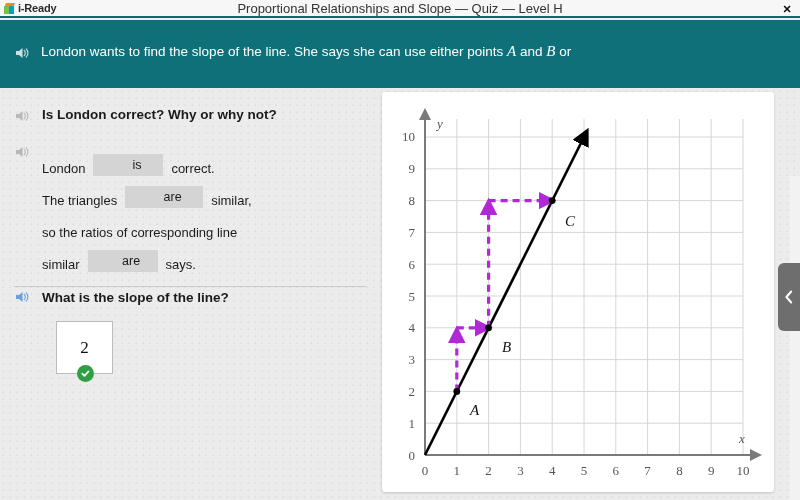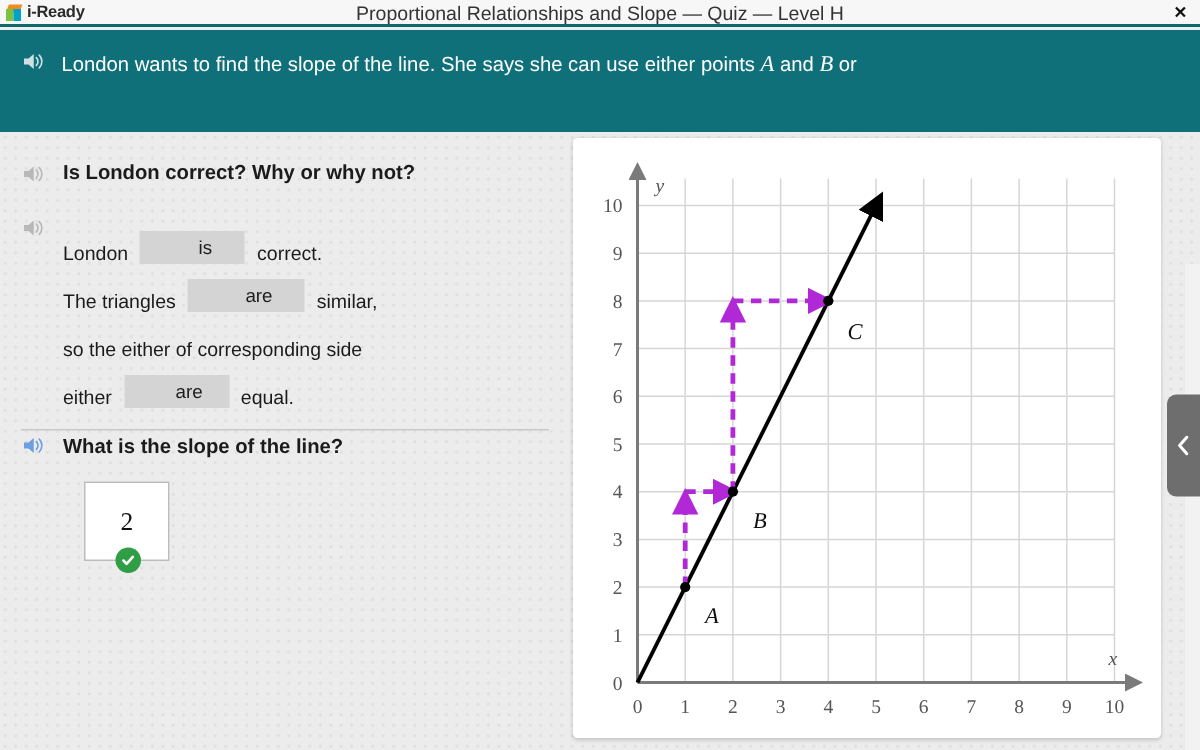--- a/index.html
+++ b/index.html
@@ -91,20 +91,21 @@
 
   
   .banner {
     position: absolute;
     top: 20px; left: 0;
     width: 800px;
     height: 68px;
     background: #10707a;
     display: flex;
     padding: 11px 12px 16px 14px;
+    align-items: center;
   }
   .banner .spk {
     flex: 0 0 auto;
     margin-right: 11px;
     margin-top: 2px;
   }
   .banner-text {
     color: #ffffff;
     font-size: 13.5px;
     line-height: 24px;
@@ -332,26 +333,26 @@
             <span>London</span>
             <span class="blank">is</span>
             <span>correct.</span>
           </div>
           <div class="stmt-line">
             <span>The triangles</span>
             <span class="blank wide">are</span>
             <span>similar,</span>
           </div>
           <div class="stmt-line">
-            <span>so the either of corresponding side</span>
+            <span>so the ratios of corresponding line</span>
           </div>
           <div class="stmt-line">
-            <span>either</span>
+            <span>similar</span>
             <span class="blank">are</span>
-            <span>equal.</span>
+            <span>says.</span>
           </div>
         </div>
       </div>
 
       <div class="divider"></div>
 
       <div class="q2-row">
         <span class="spk">
           <svg width="16" height="16" viewBox="0 0 16 16">
             <path d="M2 6 h3 L8.5 3 v10 L5 10 H2 z" fill="#6d9fe0"></path>

